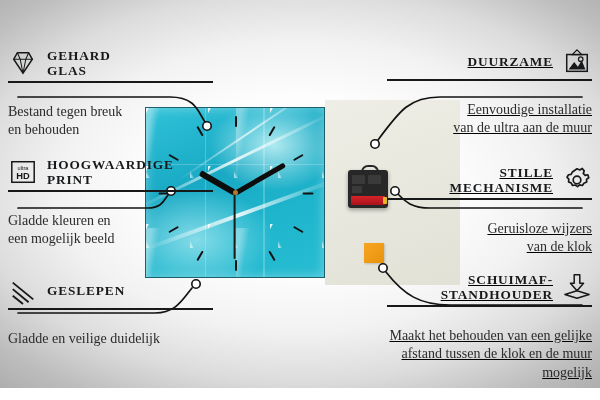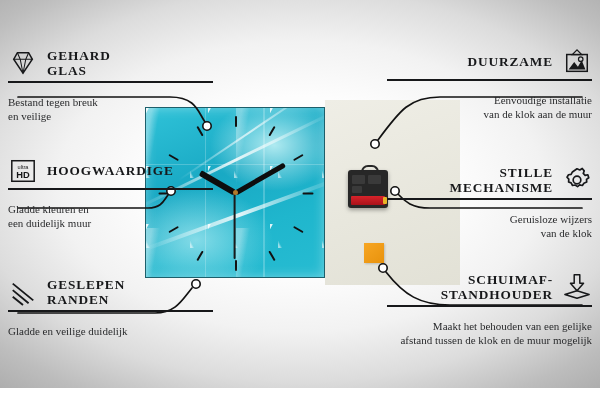--- a/index.html
+++ b/index.html
@@ -15,33 +15,33 @@
         #ffffff 0%, #fdfdfd 32%, #f2f2f2 52%,
         #dcdcdc 70%, #bdbdbd 86%, #a9a9a9 100%);
   }
 
   
   #wires{position:absolute;left:0;top:0;width:600px;height:400px;}
 
   
   .feat{position:absolute;width:205px;}
   .feat.left{left:8px;text-align:left;}
-  .feat.right{right:8px;text-align:right;}
+  .feat.right{right:8px;text-align:right;text-decoration:underline;}
 
   .head{display:flex;align-items:center;gap:9px;}
   .feat.right .head{flex-direction:row-reverse;}
   .title{
     font-size:13.3px;font-weight:bold;color:#17181a;
     letter-spacing:.9px;line-height:1.13;text-transform:uppercase;
     font-family:"Liberation Serif", serif;
   }
   .ico{flex:0 0 auto;width:30px;height:28px;display:block;}
   .rule{height:1.6px;background:#17181a;margin-top:3px;}
   .desc{
-    font-size:11px;color:#2a2b2d;line-height:1.34;margin-top:12px;
+    font-size:14px;color:#2a2b2d;line-height:1.34;margin-top:20px;
     font-family:"Liberation Serif", serif;
   }
 
   
   #f-glas{top:48px;}
   #f-print{top:157px;}
   #f-randen{top:277px;}
   #f-handgreep{top:48px;}
   #f-mechanisme{top:165px;}
   #f-spacer{top:272px;}
@@ -186,50 +186,50 @@
         <path d="M6 11 H26 M10 4 L13 11 L16 26 L19 11 L22 4 M13 11 L19 11" fill="none" stroke="#17181a" stroke-width="1.1"></path>
       </svg>
       <div>
         <div class="title">GEHARD</div>
         <div class="title">GLAS</div>
       </div>
     </div>
     <div class="rule"></div>
     <div class="desc">
       <div>Bestand tegen breuk</div>
-      <div>en veilige</div>
+      <div>en behouden</div>
     </div>
   </div>
 
   <div class="feat left" id="f-print">
     <div class="head">
       <svg class="ico" viewBox="0 0 32 30">
         <rect x="4" y="4" width="24" height="22" fill="none" stroke="#17181a" stroke-width="1.6"></rect>
         <text x="16" y="13" font-family="Liberation Sans, sans-serif" font-size="6" text-anchor="middle" fill="#17181a">ultra</text>
         <text x="16" y="23" font-family="Liberation Sans, sans-serif" font-size="10" font-weight="bold" text-anchor="middle" fill="#17181a">HD</text>
       </svg>
       <div>
         <div class="title">HOOGWAARDIGE</div>
+        <div class="title">PRINT</div>
       </div>
     </div>
     <div class="rule"></div>
     <div class="desc">
       <div>Gladde kleuren en</div>
-      <div>een duidelijk muur</div>
+      <div>een mogelijk beeld</div>
     </div>
   </div>
 
   <div class="feat left" id="f-randen">
     <div class="head">
       <svg class="ico" viewBox="0 0 32 30">
         <path d="M5 6 L27 24 M5 13 L22 27 M5 20 L16 29" fill="none" stroke="#17181a" stroke-width="2"></path>
       </svg>
       <div>
         <div class="title">GESLEPEN</div>
-        <div class="title">RANDEN</div>
       </div>
     </div>
     <div class="rule"></div>
     <div class="desc">
       <div>Gladde en veilige duidelijk</div>
     </div>
   </div>
 
   <div class="feat right" id="f-handgreep">
     <div class="head">
@@ -239,21 +239,21 @@
         <path d="M7 23 L13 15 L17 20 L21 13 L25 23 Z" fill="#17181a"></path>
         <circle cx="20" cy="12" r="2.4" fill="none" stroke="#17181a" stroke-width="1.3"></circle>
       </svg>
       <div>
         <div class="title">DUURZAME</div>
       </div>
     </div>
     <div class="rule"></div>
     <div class="desc">
       <div>Eenvoudige installatie</div>
-      <div>van de klok aan de muur</div>
+      <div>van de ultra aan de muur</div>
     </div>
   </div>
 
   <div class="feat right" id="f-spacer">
     <div class="head">
       <svg class="ico" viewBox="0 0 32 30">
         <path d="M13 2 h6 v9 h4 l-7 8 -7-8 h4 Z" fill="none" stroke="#17181a" stroke-width="1.6" stroke-linejoin="round"></path>
         <path d="M16 19 L29 23 L16 27 L3 23 Z" fill="none" stroke="#17181a" stroke-width="1.6" stroke-linejoin="round"></path>
       </svg>
       <div>

